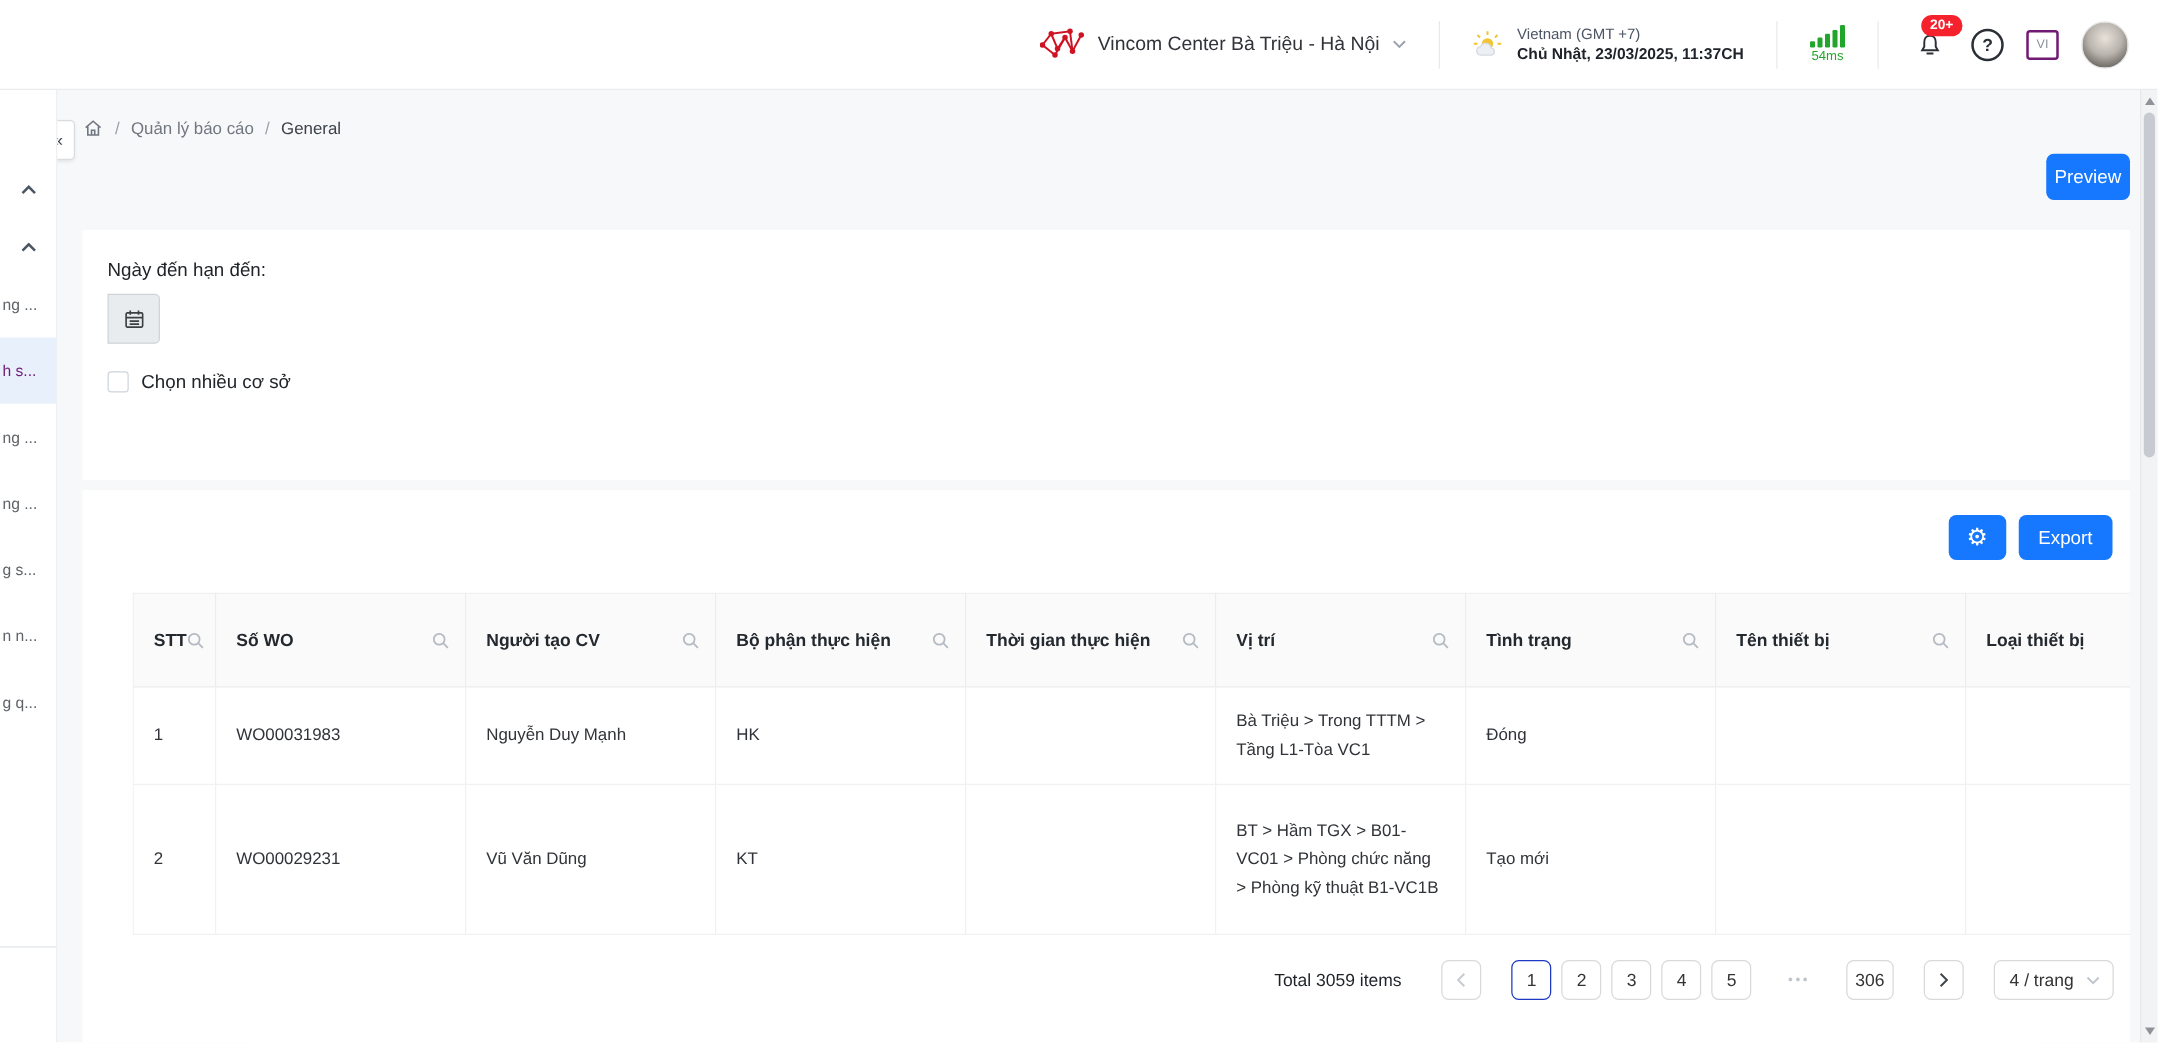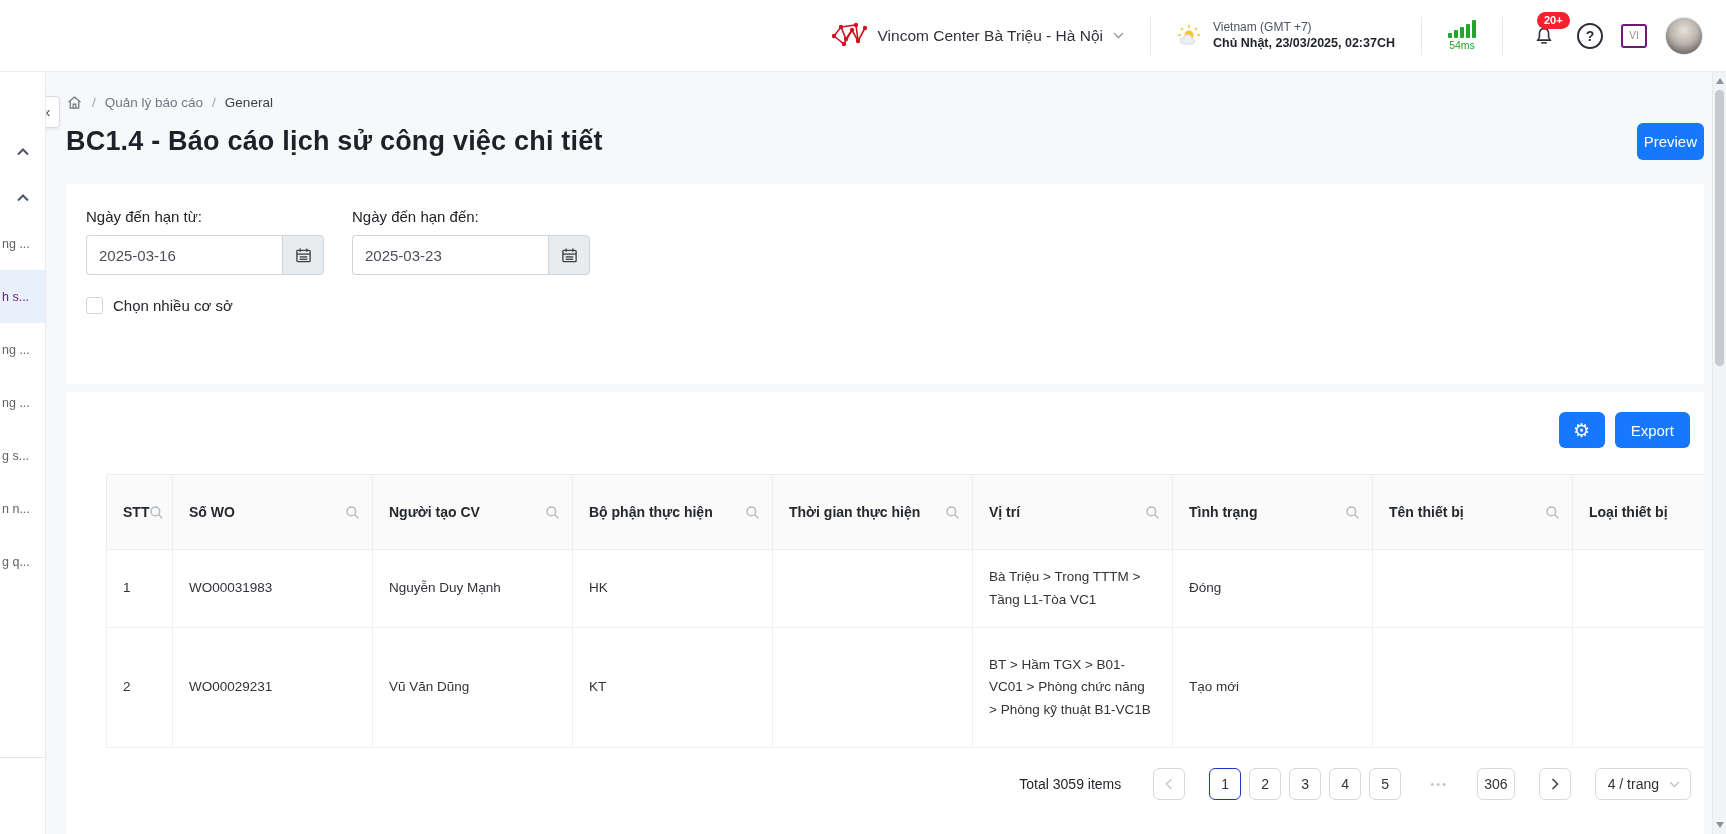--- a/index.html
+++ b/index.html
@@ -185,21 +185,21 @@
             <line x1="20" y1="4" x2="18" y2="6"></line>
             <line x1="1" y1="11" x2="4" y2="11"></line>
             <line x1="23" y1="11" x2="20" y2="11"></line>
           </g>
         <circle cx="12" cy="11" r="4.5" fill="#f4c430"></circle>
         <path d="M6 20 a3.4 3.4 0 0 1 .5 -6.7 a4.4 4.4 0 0 1 8.4 1 a2.9 2.9 0 0 1 0.4 5.7 z" fill="#eceff3" stroke="#d5dae0"></path>
       </svg>
     </span>
     <div class="locale-col">
       <span class="locale-region">Vietnam (GMT +7)</span>
-      <span class="locale-datetime">Chủ Nhật, 23/03/2025, 02:37CH</span>
+      <span class="locale-datetime">Chủ Nhật, 23/03/2025, 11:37CH</span>
     </div>
   </div>
   <div class="vdivider"></div>
   <div class="signal-group">
     <div class="signal-bars">
       <i style="height:5px"></i>
         <i style="height:8px"></i>
         <i style="height:11px"></i>
         <i style="height:14px"></i>
         <i style="height:18px"></i>
@@ -260,46 +260,28 @@
           <path d="M8.5 16.5 V12 H11.5 V16.5"></path>
         </svg>
       </span>
       <span class="sep">/</span>
       <span class="crumb">Quản lý báo cáo</span>
       <span class="sep">/</span>
       <span class="crumb current">General</span>
     </nav>
 
     <div class="title-row">
-      <h1 class="page-title">BC1.4 - Báo cáo lịch sử công việc chi tiết</h1>
       <button class="btn-primary preview-btn">Preview</button>
     </div>
 
     <section class="card filter-card">
       <div class="filter-row">
         <div>
-          <div class="filter-label">Ngày đến hạn từ:</div>
-          <div class="input-group">
-            <input type="text" readonly="" value="2025-03-16" style="">
-            <span class="input-addon">
-              <svg width="17" height="17" viewBox="0 0 18 18" fill="none" stroke="#3c4043" stroke-width="1.4">
-                <rect x="2" y="3.5" width="14" height="12" rx="1"></rect>
-                <line x1="5.5" y1="1.5" x2="5.5" y2="5"></line>
-                  <line x1="12.5" y1="1.5" x2="12.5" y2="5"></line>
-                <line x1="2" y1="7.5" x2="16" y2="7.5"></line>
-                <line x1="5" y1="10.5" x2="13" y2="10.5"></line>
-                  <line x1="5" y1="13" x2="13" y2="13"></line>
-              </svg>
-            </span>
-          </div>
-        </div>
-        <div>
           <div class="filter-label">Ngày đến hạn đến:</div>
           <div class="input-group">
-            <input type="text" readonly="" value="2025-03-23" style="">
             <span class="input-addon">
               <svg width="17" height="17" viewBox="0 0 18 18" fill="none" stroke="#3c4043" stroke-width="1.4">
                 <rect x="2" y="3.5" width="14" height="12" rx="1"></rect>
                 <line x1="5.5" y1="1.5" x2="5.5" y2="5"></line>
                   <line x1="12.5" y1="1.5" x2="12.5" y2="5"></line>
                 <line x1="2" y1="7.5" x2="16" y2="7.5"></line>
                 <line x1="5" y1="10.5" x2="13" y2="10.5"></line>
                   <line x1="5" y1="13" x2="13" y2="13"></line>
               </svg>
             </span>

